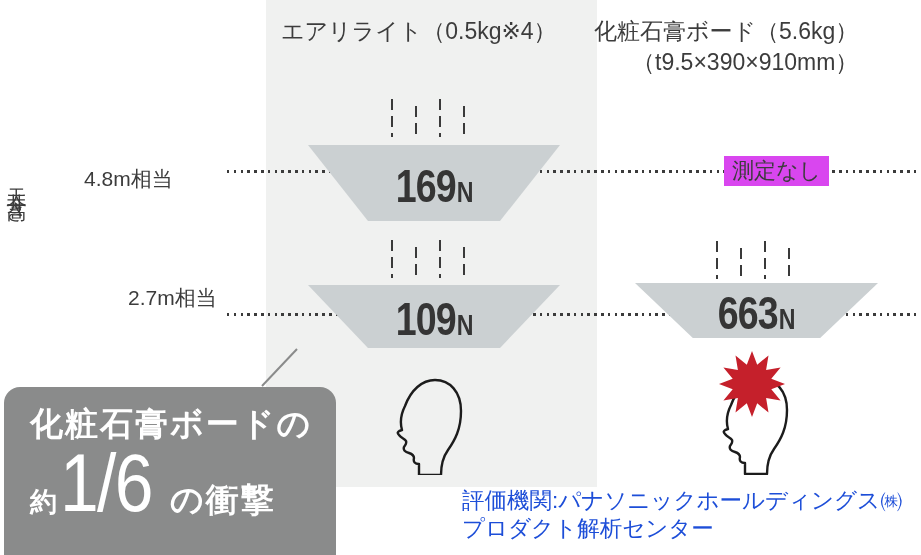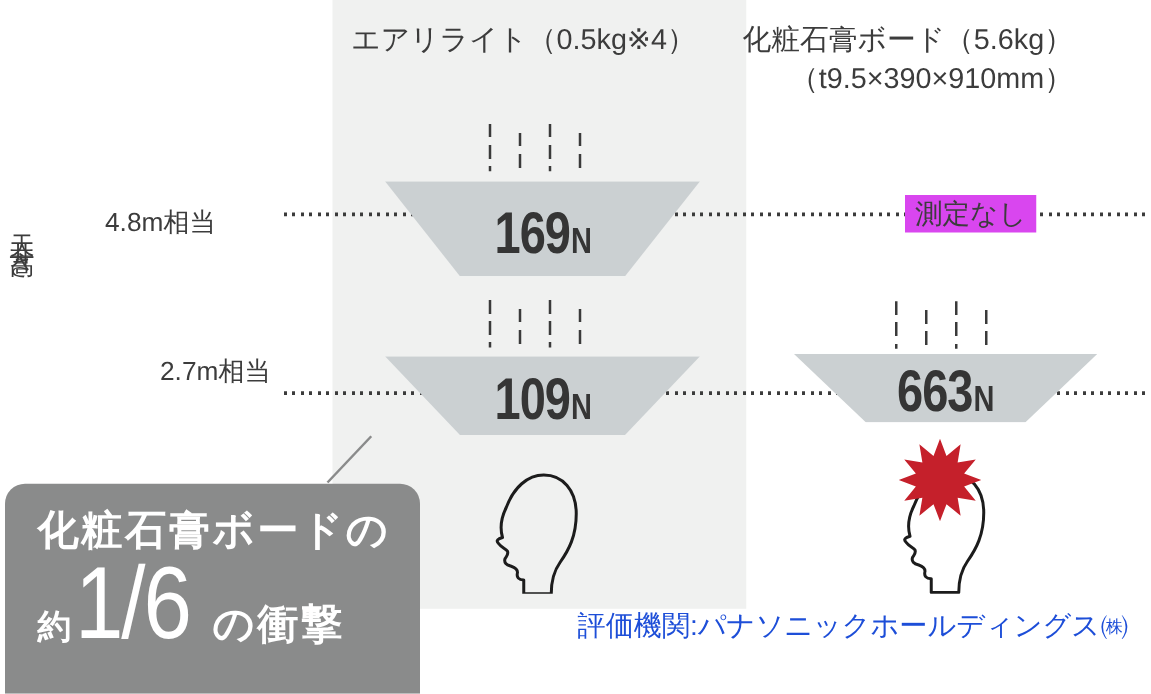--- a/index.html
+++ b/index.html
@@ -171,15 +171,16 @@
     <div class="c-line1">化粧石膏ボードの</div>
     <div class="c-line2">
       <span class="c-approx">約</span>
       <span class="c-frac">1/6</span>
       <span class="c-suffix">の衝撃</span>
     </div>
   </div>
 
   <div class="credit">
     <div>評価機関:パナソニックホールディングス㈱</div>
+    <div>プロダクト解析センター</div>
   </div>
 
 </div>
 
 </body></html>

